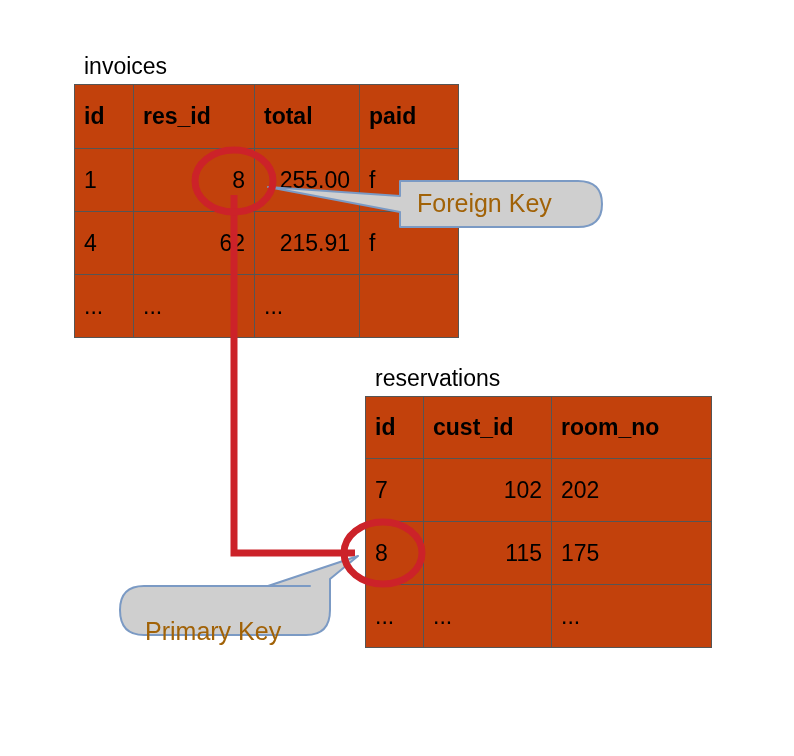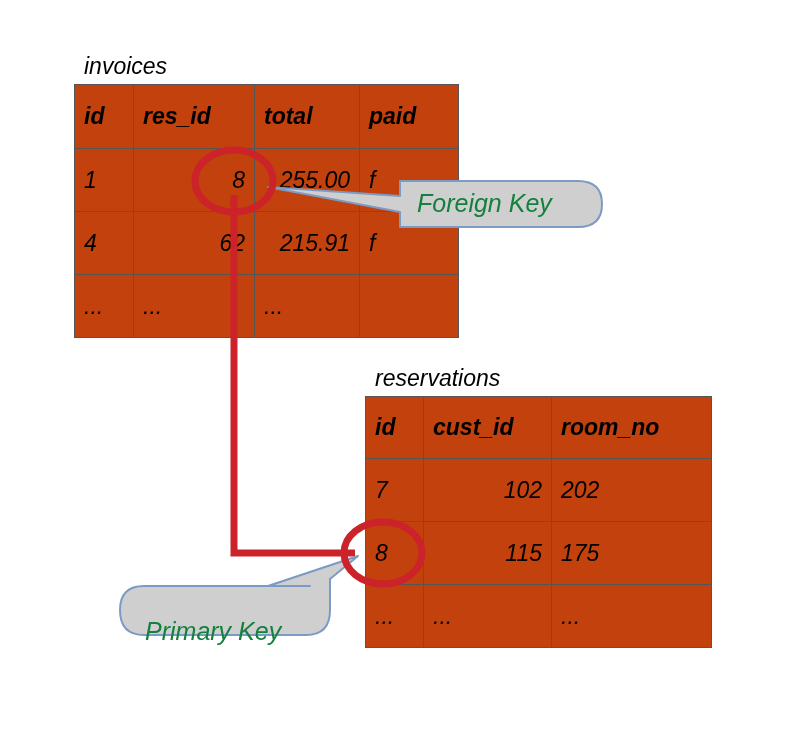--- a/index.html
+++ b/index.html
@@ -12,21 +12,20 @@
     width: 794px;
     height: 756px;
     position: relative;
     overflow: hidden;
   }
   #canvas {
     position: absolute;
     left: 0; top: 0;
     width: 642px;
     height: 756px;
-    font-style: italic;
   }
   .svg-layer {
     position: absolute;
     left: 0; top: 0;
     width: 794px;
     height: 756px;
     pointer-events: none;
   }
   .tbl-title {
     position: absolute;
@@ -68,21 +67,21 @@
 
   
   #reservations-title { left: 375px; top: 367px; }
   #reservations-table { left: 365px; top: 396px; width: 346px; }
   #reservations-table th { height: 61px; }
   #reservations-table td { height: 62px; }
 
   .callout-label {
     position: absolute;
     font-size: 25px;
-    color: #15803d;
+    color: #a16207;
     white-space: nowrap;
     line-height: 1;
   }
   #fk-label { left: 417px; top: 191px; }
   #pk-label { left: 145px; top: 595px; margin-top: 24px; }
 </style>
 </head>
 <body>
 
 <div id="canvas">

